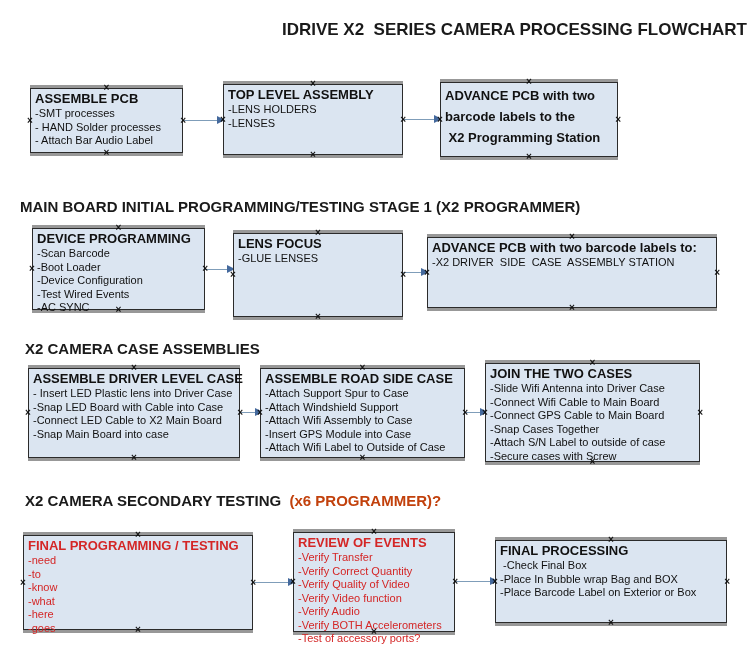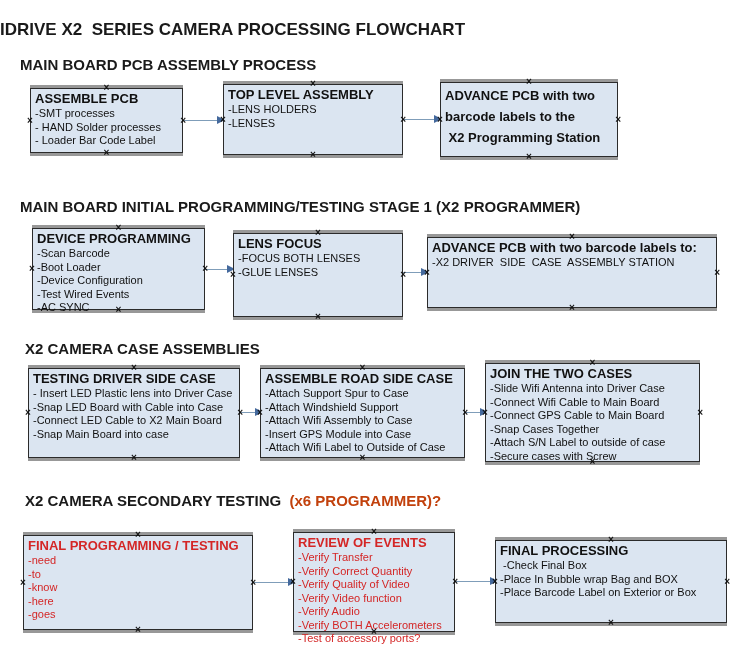--- a/index.html
+++ b/index.html
@@ -1,18 +1,18 @@
 <!DOCTYPE html>
 <html><head>
 <meta charset="utf-8">
 <style>
   html,body{margin:0;padding:0;background:#ffffff;}
   #canvas{position:relative;width:747px;height:662px;background:#ffffff;
           font-family:"Liberation Sans",sans-serif;color:#111;overflow:hidden;}
-  .main-title{position:absolute;top:20px;left:0;width:100%;text-align:left;
+  .main-title{position:absolute;top:20px;left:0;width:100%;text-align:right;
               font-weight:bold;font-size:17px;white-space:pre;color:#1a1a1a;}
   .sec-heading{position:absolute;font-weight:bold;font-size:15px;white-space:pre;color:#1a1a1a;}
   #sh0{left:20px;top:56px;}
   #sh1{left:20px;top:198px;}
   #sh2{left:25px;top:340px;}
   #sh3{left:25px;top:492px;}
   .red{color:#c2410c;}
   .box{position:absolute;background:#dbe5f1;border:1px solid #2b2b2b;box-sizing:border-box;
        padding:2px 3px 0 4px;box-shadow:0 -3px 0 #989898,0 3px 0 #989898;}
   .box.red{color:#d42626;}
@@ -60,26 +60,25 @@
 
   <div class="arrow" id="a0"></div>
   <div class="arrow" id="a1"></div>
   <div class="arrow" id="a2"></div>
   <div class="arrow" id="a3"></div>
   <div class="arrow" id="a4"></div>
   <div class="arrow" id="a5"></div>
   <div class="arrow" id="a6"></div>
   <div class="arrow" id="a7"></div>
 
-<div class="sec-heading" id="sh0"><span>MAIN BOARD PCB ASSEMBLY PROCESS</span><span class="red"></span></div>
     <div class="box" id="s0b0">
       <div class="btitle">ASSEMBLE PCB</div>
       <div class="item">-SMT processes</div>
       <div class="item">- HAND Solder processes</div>
-      <div class="item">- Loader Bar Code Label</div>
+      <div class="item">- Attach Bar Audio Label</div>
       <span class="hd hd-t">×</span>
       <span class="hd hd-b">×</span>
       <span class="hd hd-l">×</span>
       <span class="hd hd-r">×</span>
     </div>
     <div class="box" id="s0b1">
       <div class="btitle">TOP LEVEL ASSEMBLY</div>
       <div class="item">-LENS HOLDERS</div>
       <div class="item">-LENSES</div>
       <span class="hd hd-t">×</span>
@@ -104,38 +103,37 @@
       <div class="item">-Device Configuration</div>
       <div class="item">-Test Wired Events</div>
       <div class="item">-AC SYNC</div>
       <span class="hd hd-t">×</span>
       <span class="hd hd-b">×</span>
       <span class="hd hd-l">×</span>
       <span class="hd hd-r">×</span>
     </div>
     <div class="box" id="s1b1">
       <div class="btitle">LENS FOCUS</div>
-      <div class="item">-FOCUS BOTH LENSES</div>
       <div class="item">-GLUE LENSES</div>
       <span class="hd hd-t">×</span>
       <span class="hd hd-b">×</span>
       <span class="hd hd-l">×</span>
       <span class="hd hd-r">×</span>
     </div>
     <div class="box" id="s1b2">
       <div class="btitle">ADVANCE PCB with two barcode labels to:</div>
       <div class="item">-X2 DRIVER  SIDE  CASE  ASSEMBLY STATION</div>
       <span class="hd hd-t">×</span>
       <span class="hd hd-b">×</span>
       <span class="hd hd-l">×</span>
       <span class="hd hd-r">×</span>
     </div>
     <div class="sec-heading" id="sh2"><span>X2 CAMERA CASE ASSEMBLIES</span><span class="red"></span></div>
     <div class="box" id="s2b0">
-      <div class="btitle">TESTING DRIVER SIDE CASE</div>
+      <div class="btitle">ASSEMBLE DRIVER LEVEL CASE</div>
       <div class="item">- Insert LED Plastic lens into Driver Case</div>
       <div class="item">-Snap LED Board with Cable into Case</div>
       <div class="item">-Connect LED Cable to X2 Main Board</div>
       <div class="item">-Snap Main Board into case</div>
       <span class="hd hd-t">×</span>
       <span class="hd hd-b">×</span>
       <span class="hd hd-l">×</span>
       <span class="hd hd-r">×</span>
     </div>
     <div class="box" id="s2b1">
@@ -162,20 +160,21 @@
       <span class="hd hd-b">×</span>
       <span class="hd hd-l">×</span>
       <span class="hd hd-r">×</span>
     </div>
     <div class="sec-heading" id="sh3"><span>X2 CAMERA SECONDARY TESTING  </span><span class="red">(x6 PROGRAMMER)?</span></div>
     <div class="box red" id="s3b0">
       <div class="btitle">FINAL PROGRAMMING / TESTING</div>
       <div class="item">-need</div>
       <div class="item">-to</div>
       <div class="item">-know</div>
+      <div class="item">-what</div>
       <div class="item">-here</div>
       <div class="item">-goes</div>
       <span class="hd hd-t">×</span>
       <span class="hd hd-b">×</span>
       <span class="hd hd-l">×</span>
       <span class="hd hd-r">×</span>
     </div>
     <div class="box red" id="s3b1">
       <div class="btitle">REVIEW OF EVENTS</div>
       <div class="item">-Verify Transfer</div>

